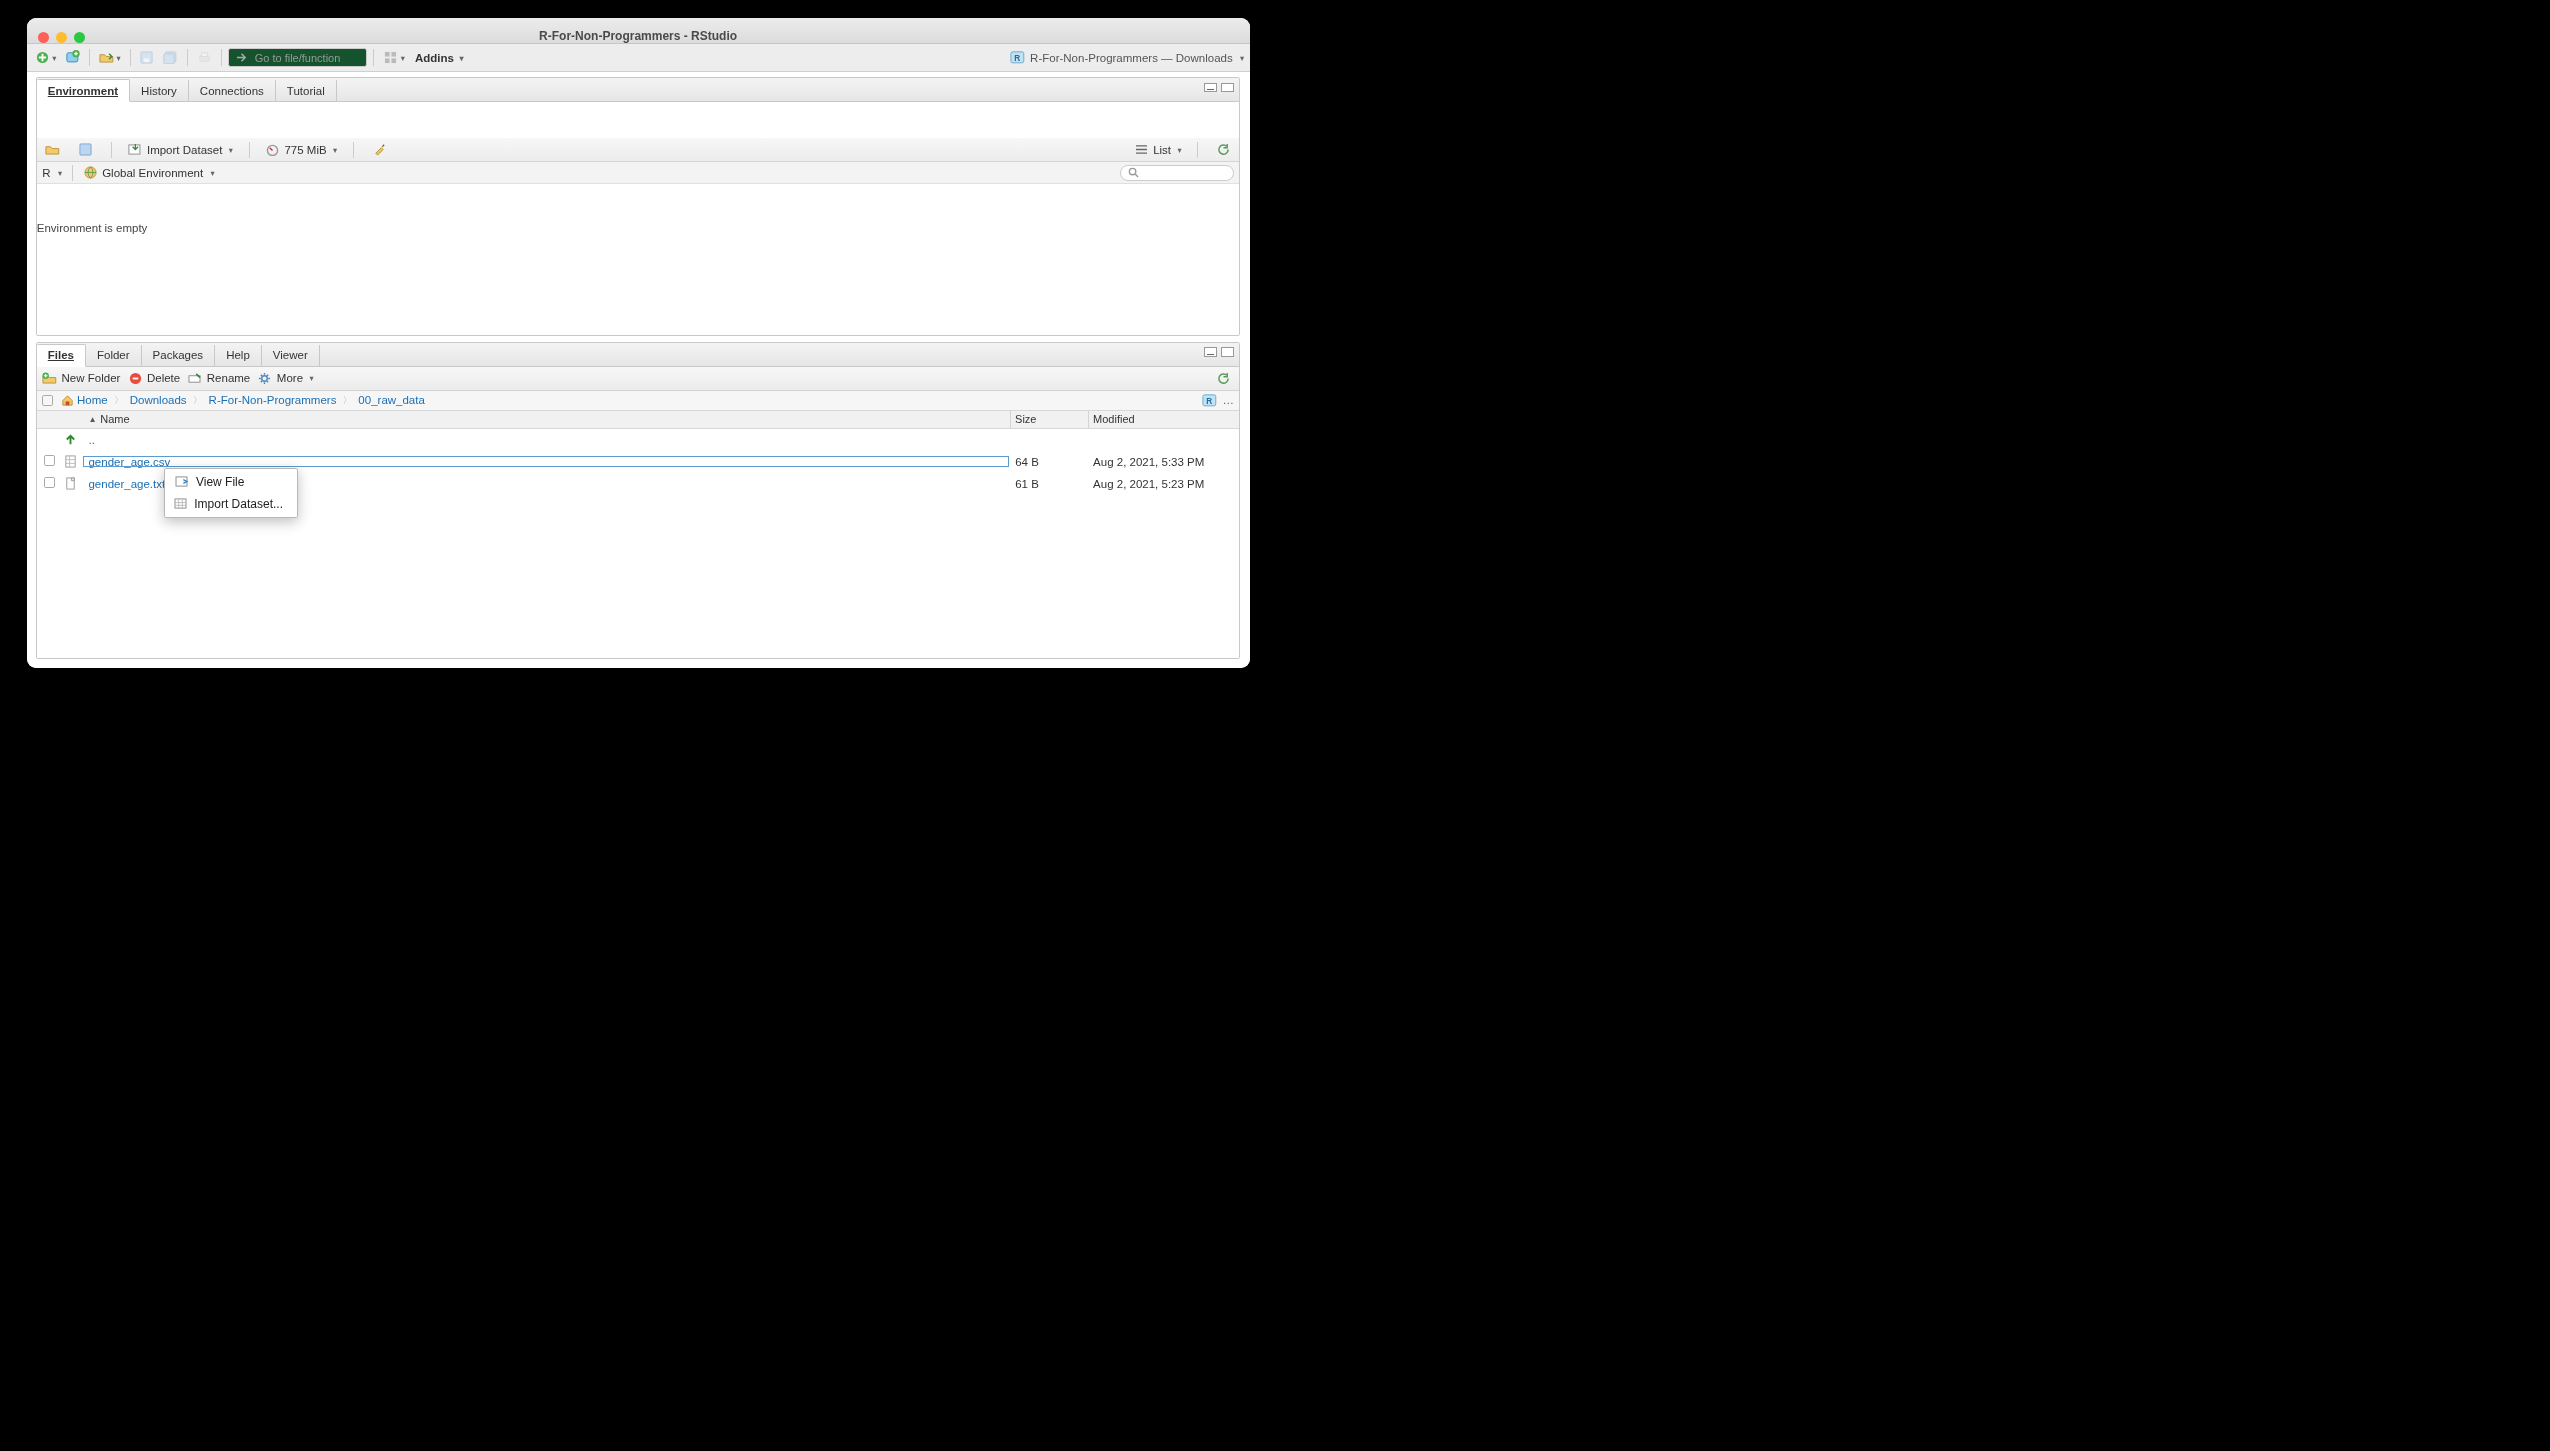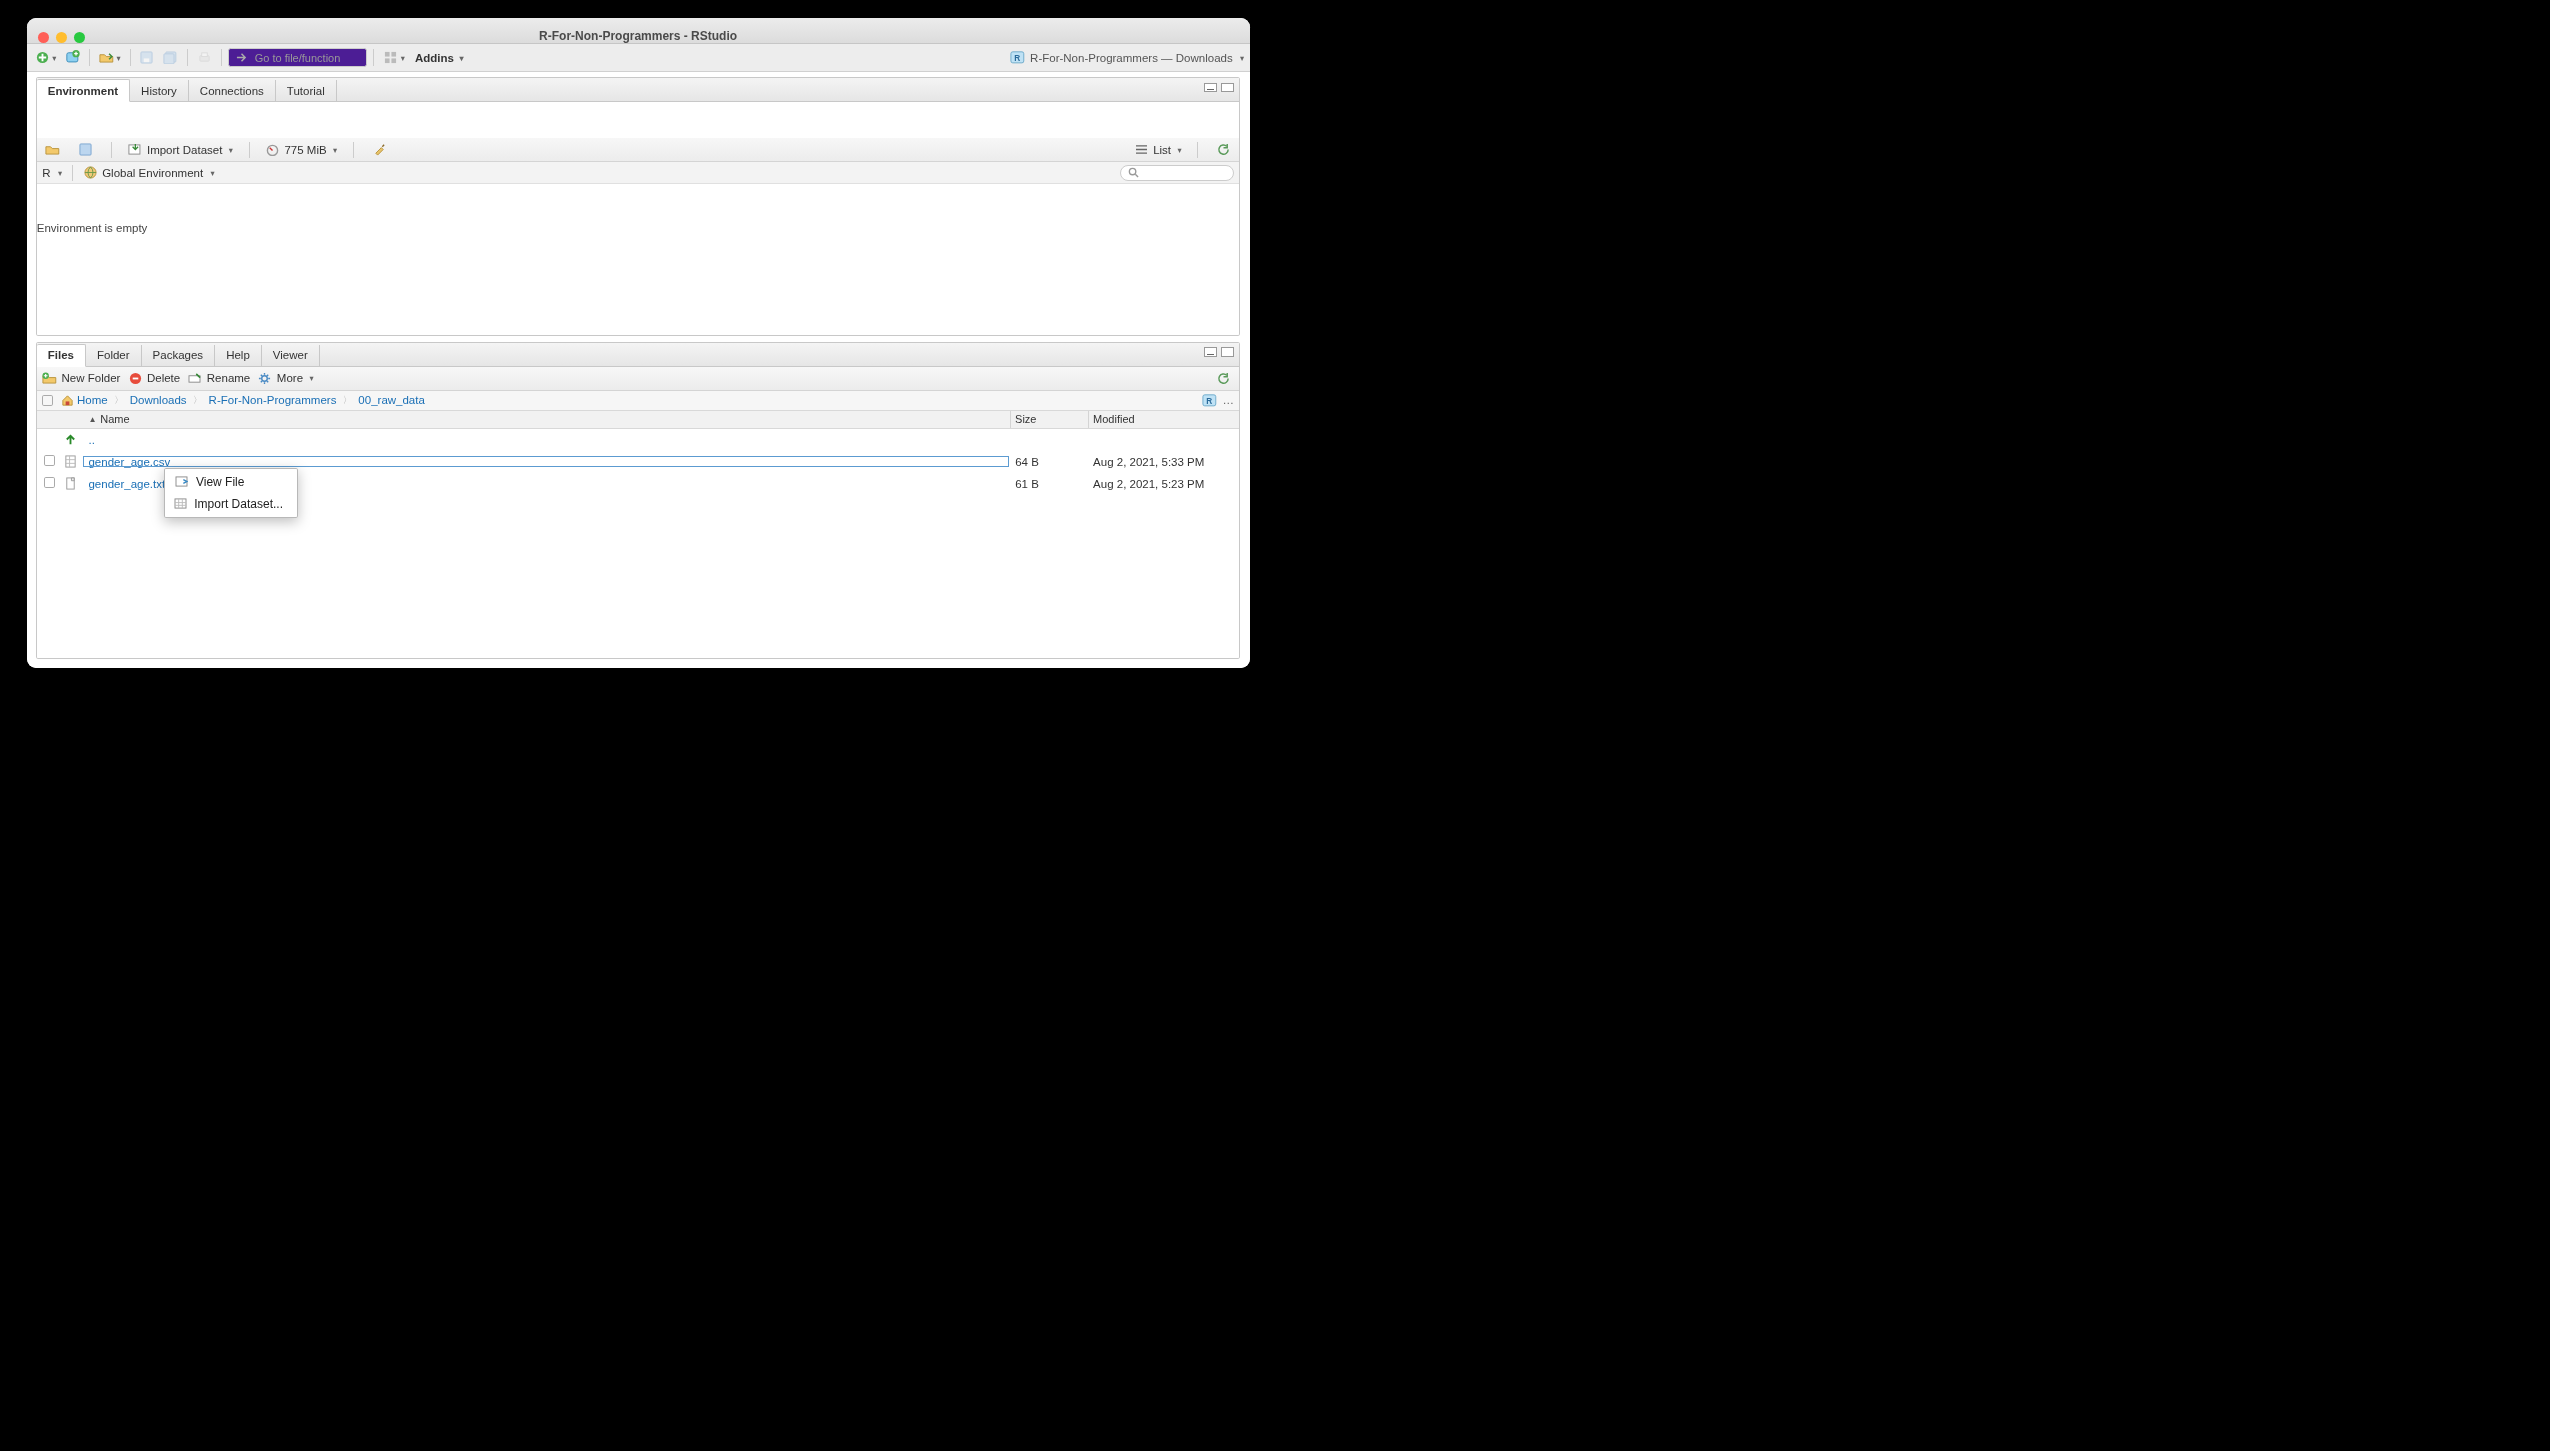--- a/index.html
+++ b/index.html
@@ -48,21 +48,21 @@
   }
   .tbtn {
     display:inline-flex; align-items:center; justify-content:center;
     height:20px; min-width:20px; padding:0 2.7px;
     border-radius:2.7px;
   }
   .tbtn.drop::after { content:"▾"; font-size:8.2px; color:#666; margin-left:2.7px; }
   .sep { width:0.9px; height:16.5px; background:#ccc; margin:0 2.7px; }
   .gotofile {
     width:139px; height:18.3px; border:0.9px solid #ccc; border-radius:2.7px;
-    background:#4c1d95; display:flex; align-items:center; padding:0 5.5px; gap:5.5px;
+    background:#14532d; display:flex; align-items:center; padding:0 5.5px; gap:5.5px;
     color:#999; font-size:11px;
   }
   .addins { color:#333; font-size:11.5px; display:flex; align-items:center; gap:3.7px;font-weight:bold; }
   .addins::after{content:"▾"; font-size:8.2px; color:#666; margin-left:1.8px;}
   .spacer{flex:1;}
   .proj-label { color:#555; font-size:11.5px; display:flex; align-items:center; gap:5.5px; }
   .proj-label::after{content:"▾"; font-size:8.2px; color:#666; margin-left:1.8px;}
 
   .workspace {
     flex:1; display:flex; flex-direction:column; padding:5.5px 9.2px 9.2px 9.2px; gap:5.5px;
@@ -79,21 +79,21 @@
     border-bottom:0.9px solid #c8c8c8; display:flex; align-items:flex-end;
     position:relative;
   }
   .tab {
     padding:4.6px 11px; font-size:11.5px; color:#333; cursor:default;
     border-right:0.9px solid #c8c8c8;
   }
   .tab.active {
     background:#fff; font-weight:600; border-top:0.9px solid #c8c8c8;
     border-left:0.9px solid #c8c8c8; border-bottom:0.9px solid #fff;
-    margin-bottom:-0.9px; border-radius:1.8px 1.8px 0 0;
+    margin-bottom:-0.9px; border-radius:1.8px 1.8px 0 0;text-decoration:underline;
   }
   .tab:first-child.active{border-left:none;}
   .pane-winbtns { position:absolute; right:5.5px; top:4.6px; display:flex; gap:3.7px; }
   .wbtn { width:13px; height:9.2px; border:0.9px solid #999; background:#fff; }
   .wbtn.min::before{content:""; display:block; width:7.3px; height:0.9px; background:#666; margin:5.5px auto 0;}
   .wbtn.max{position:relative;}
 
   .subtoolbar {
     height:24px; border-bottom:0.9px solid #d4d4d4;
     background:linear-gradient(#f7f7f7,#ececec);

